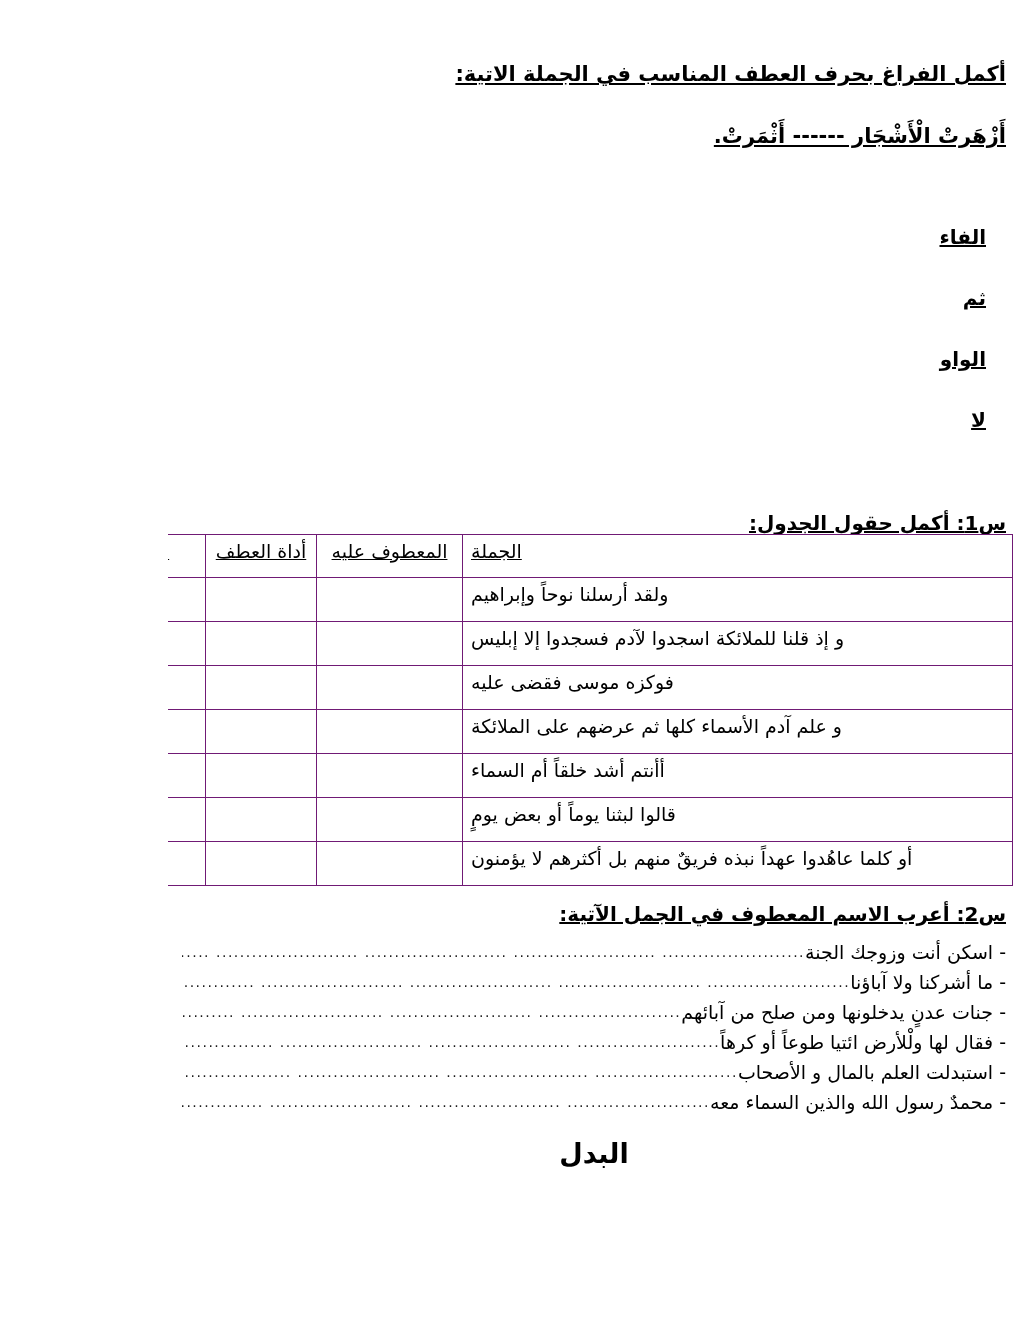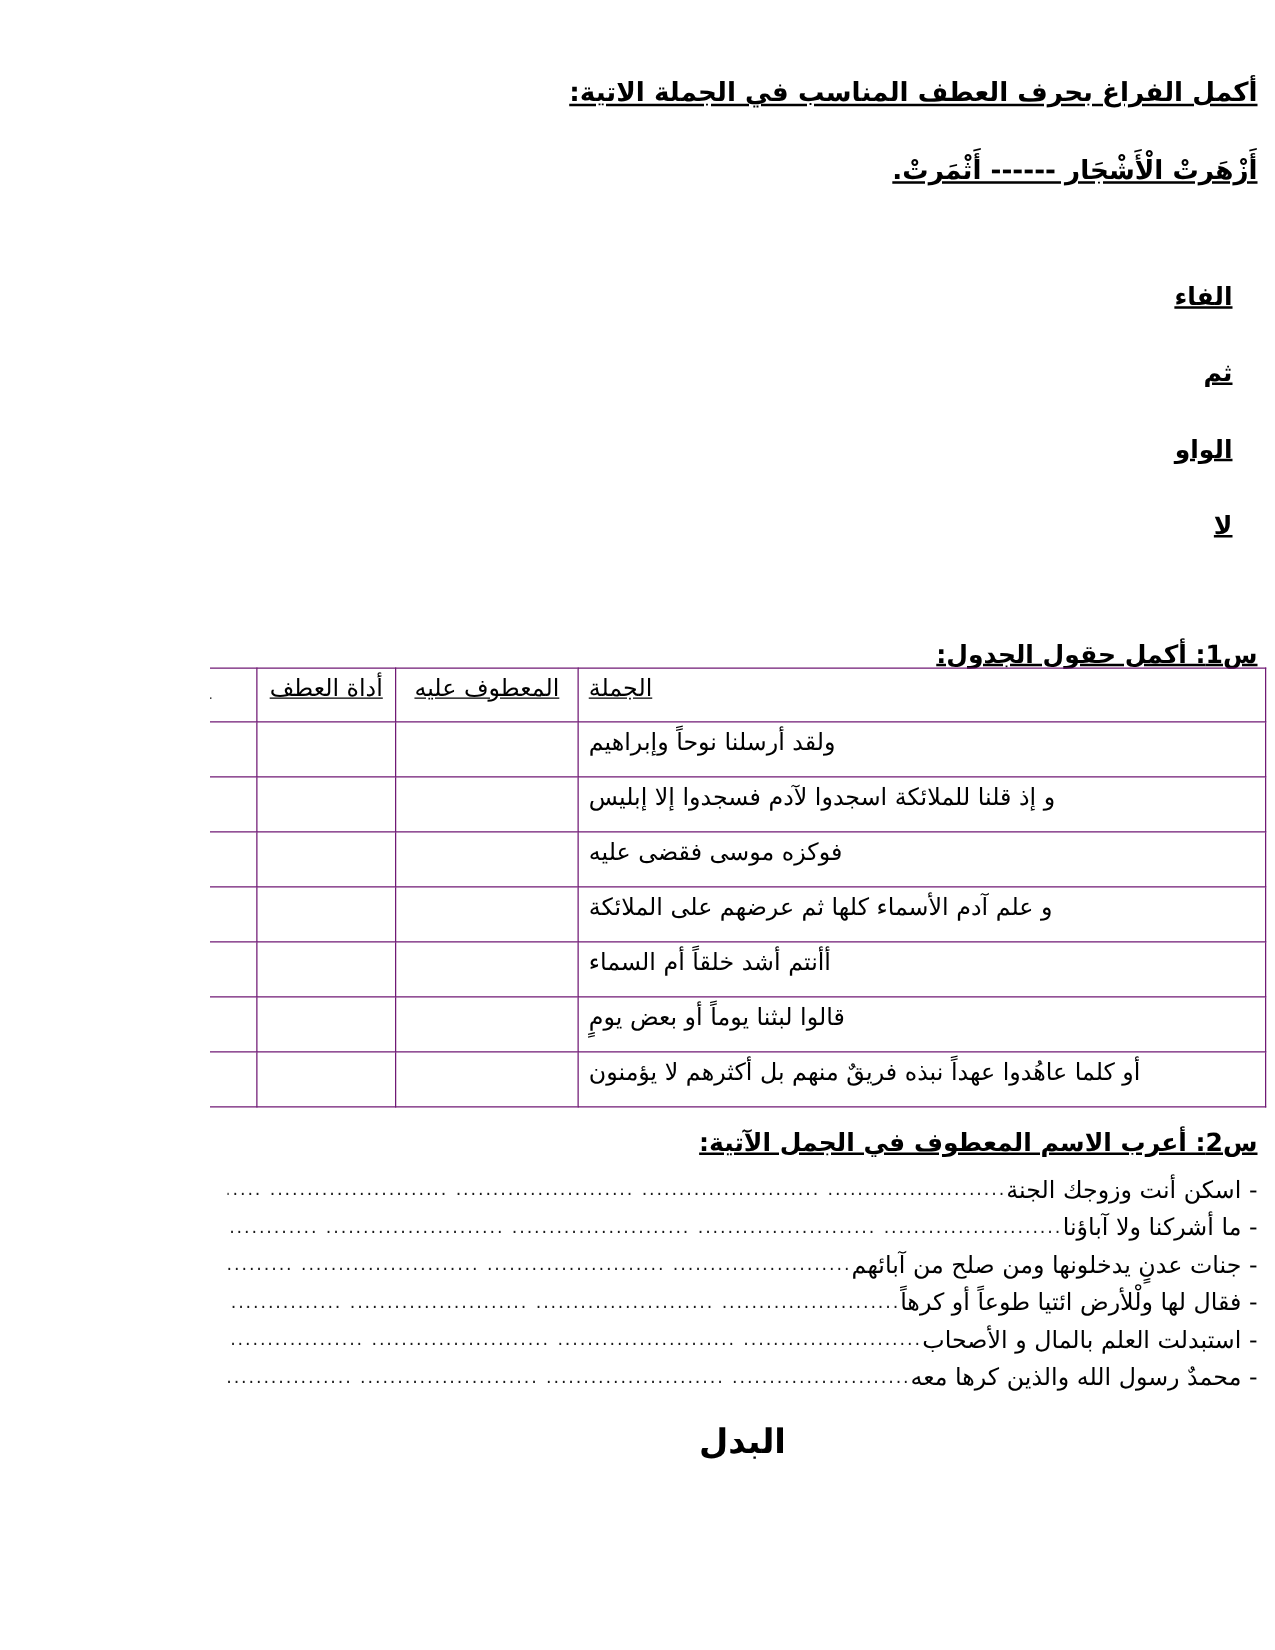--- a/index.html
+++ b/index.html
@@ -159,20 +159,20 @@
     </div>
     <div class="q2-item">
       <span class="item-text">- فقال لها ولْلأرض ائتيا طوعاً أو كرهاً</span>
       <span class="leader">........................ ........................ ........................ ........................ ........................ ........................ ........................ ........................ ........................</span>
     </div>
     <div class="q2-item">
       <span class="item-text">- استبدلت العلم بالمال و الأصحاب </span>
       <span class="leader">........................ ........................ ........................ ........................ ........................ ........................ ........................ ........................ ........................</span>
     </div>
     <div class="q2-item">
-      <span class="item-text">- محمدٌ رسول الله والذين كرها معه </span>
+      <span class="item-text">- محمدٌ رسول الله والذين السماء معه </span>
       <span class="leader">........................ ........................ ........................ ........................ ........................ ........................ ........................ ........................ ........................</span>
     </div>
   </div>
 
   <div class="footer-title">البدل</div>
 
 </div>
 
 </body></html>

